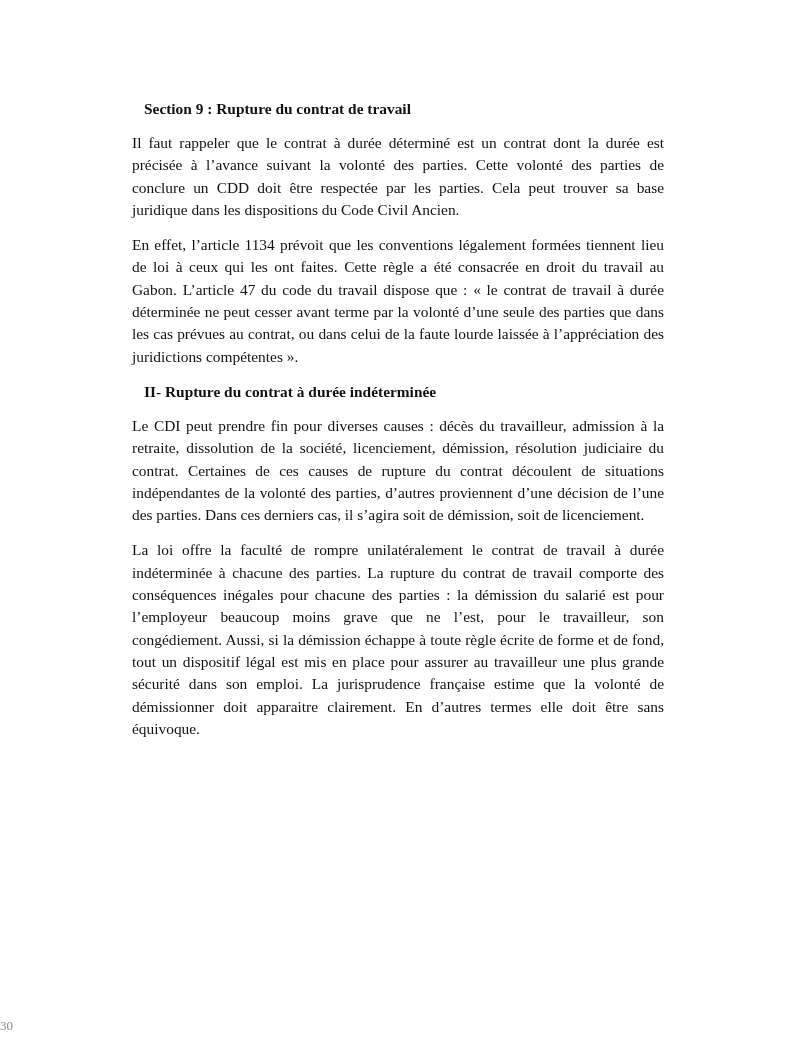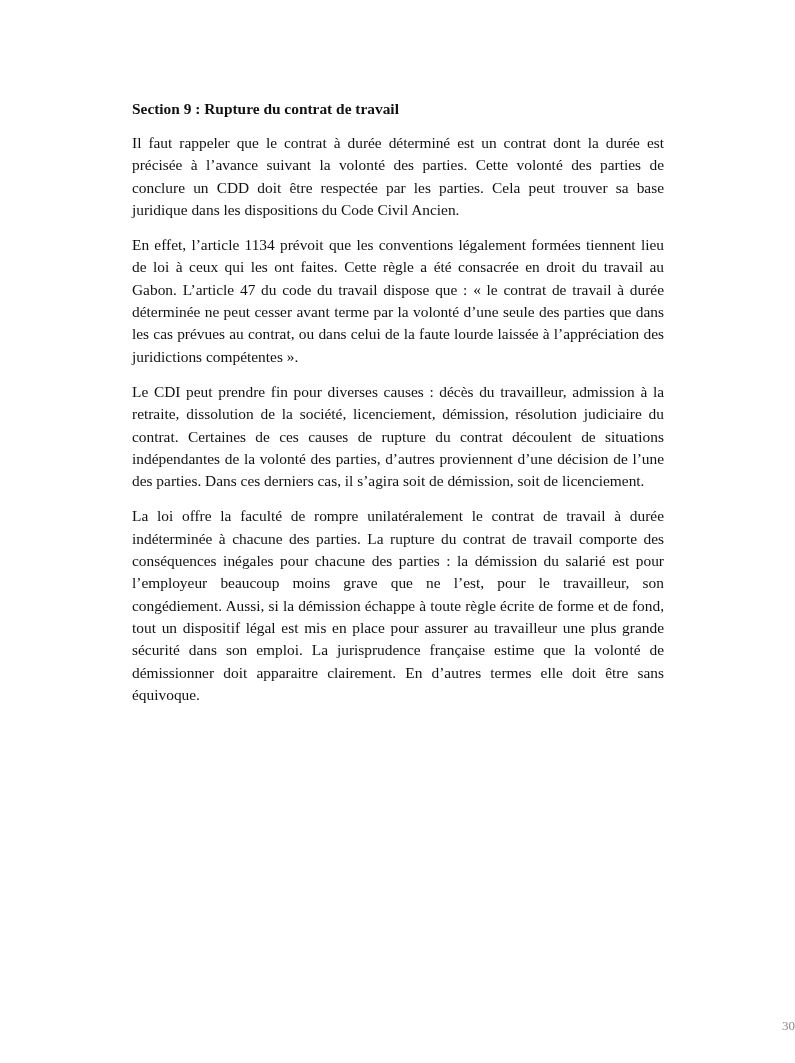--- a/index.html
+++ b/index.html
@@ -7,36 +7,37 @@
   .page {
     position: absolute; left: 0; top: 0; width: 795px; height: 1063px; background: #fff;
   }
   .content {
     position: absolute; left: 132px; top: 98px; width: 532px;
     font-family: "Liberation Serif", "DejaVu Serif", serif;
     font-size: 15.4px; color: #111; line-height: 22.3px;
   }
   h2 {
     font-family: "Liberation Serif", "DejaVu Serif", serif;
-    font-weight: bold; font-size: 15.4px; margin: 0 0 12px 0; line-height: 22px;
+    font-weight: bold; font-size: 15.4px; margin: 0 0 12px 12px; line-height: 22px;
   }
   p { margin: 0 0 13px 0; text-align: justify; }
   .b { font-weight: normal; margin-top: 20px; }
   .pn {
-    position: absolute; left: 0; width: 795px; top: 1018px; text-align: right;
+    position: absolute; left: 0; width: 795px; top: 1018px; text-align: left;
     font-family: "Liberation Serif", "DejaVu Serif", serif; font-size: 13px; color: #888;
   }
 </style>
 </head>
 <body>
 
 <div class="page">
   <div class="content">
     <h2>Section 9 : Rupture du contrat de travail</h2>
 
     <p>Il faut rappeler que le contrat à durée déterminé est un contrat dont la durée est précisée à l’avance suivant la volonté des parties. Cette volonté des parties de conclure un CDD doit être respectée par les parties. Cela peut trouver sa base juridique dans les dispositions du Code Civil Ancien.</p>
     <p><span>En effet, l’article 1134 prévoit que les conventions légalement formées tiennent lieu de loi à ceux qui les ont faites. Cette règle a été consacrée en droit du travail au Gabon. L’article 47 du code du travail dispose que : </span><span class="b">« le contrat de travail à durée déterminée ne peut cesser avant terme par la volonté d’une seule des parties que dans les cas prévues au contrat, ou dans celui de la faute lourde laissée à l’appréciation des juridictions compétentes ».</span></p>
 
+    <h2>II- Rupture du contrat à durée indéterminée</h2>
     <p>Le CDI peut prendre fin pour diverses causes : décès du travailleur, admission à la retraite, dissolution de la société, licenciement, démission, résolution judiciaire du contrat. Certaines de ces causes de rupture du contrat découlent de situations indépendantes de la volonté des parties, d’autres proviennent d’une décision de l’une des parties. Dans ces derniers cas, il s’agira soit de démission, soit de licenciement.</p>
     <p>La loi offre la faculté de rompre unilatéralement le contrat de travail à durée indéterminée à chacune des parties. La rupture du contrat de travail comporte des conséquences inégales pour chacune des parties : la démission du salarié est pour l’employeur beaucoup moins grave que ne l’est, pour le travailleur, son congédiement. Aussi, si la démission échappe à toute règle écrite de forme et de fond, tout un dispositif légal est mis en place pour assurer au travailleur une plus grande sécurité dans son emploi. La jurisprudence française estime que la volonté de démissionner doit apparaitre clairement. En d’autres termes elle doit être sans équivoque.</p>
   </div>
   <div class="pn">30</div>
 </div>
 
 </body></html>

